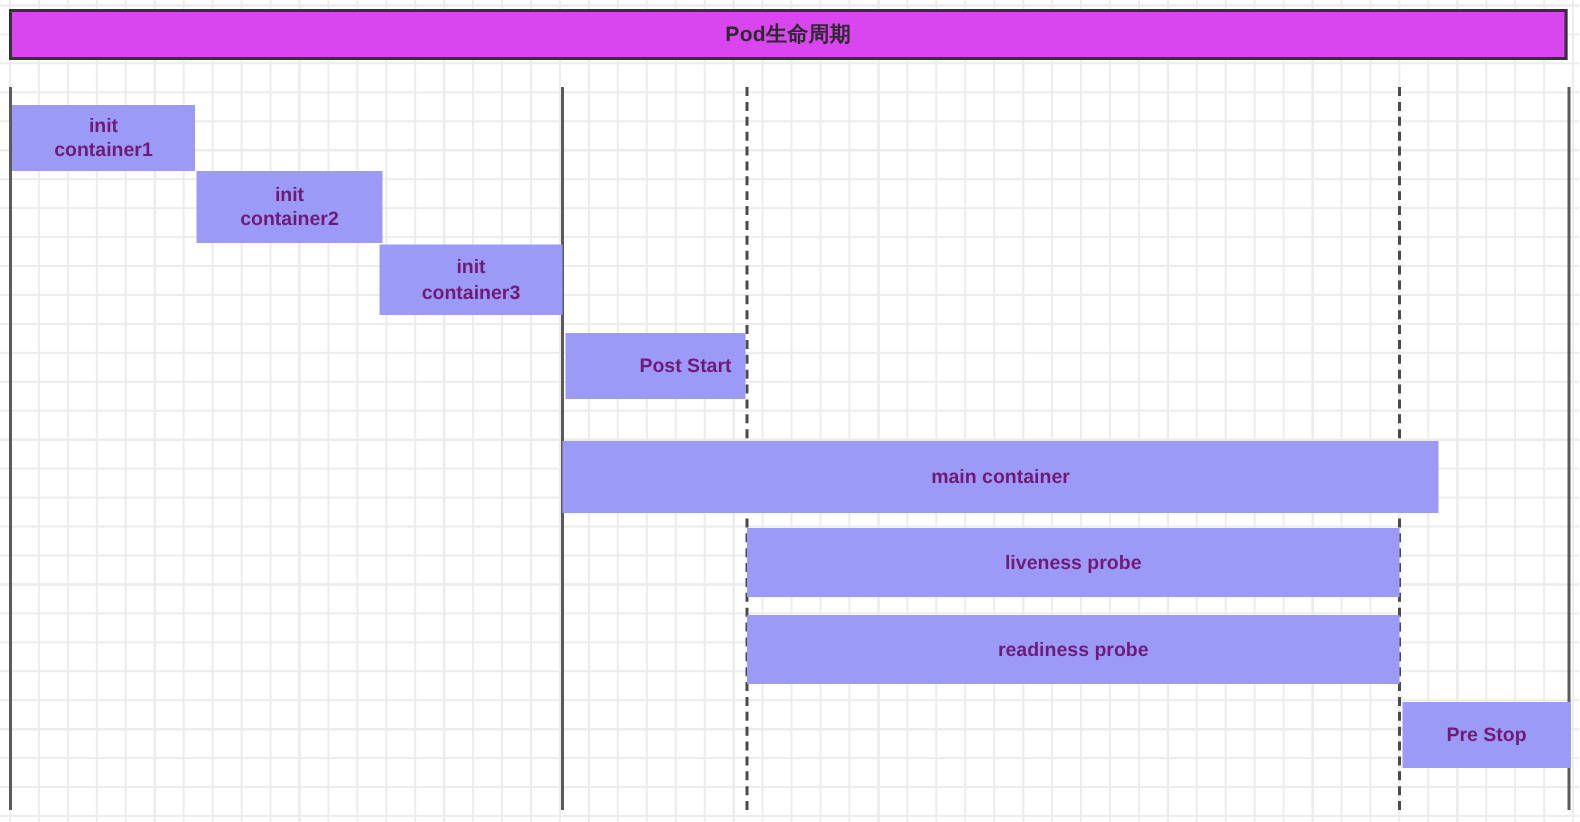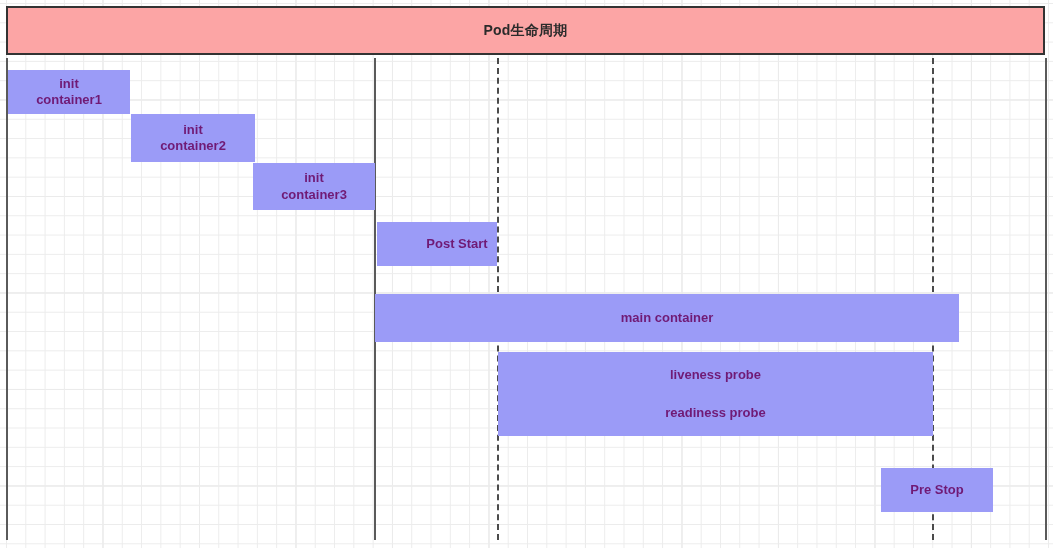--- a/index.html
+++ b/index.html
@@ -37,23 +37,23 @@
       96.5px 96.5px;
     background-position: 6px 3px, 6px 3px, 6px 3px, 6px 3px;
   }
 
   
   .title-bar {
     position: absolute;
     left: 6px;
     top: 6px;
     width: 1039px;
-    height: 49px;
+    height: 34px;
     box-sizing: border-box;
-    background: #fca5a5;
+    background: #d946ef;
     border: 2px solid #333333;
     display: flex;
     align-items: center;
     justify-content: center;
   }
   .title-text {
     color: #2b2b2b;
     font-size: 14px;
     font-weight: bold;
     letter-spacing: 0.2px;
@@ -123,21 +123,21 @@
       </div>
       <div class="bar" style="left: 377px; top: 222px; width: 120px; height: 44px; background: rgb(155, 155, 247); padding-left: 40px;">
         <span class="bar-label wide">Post Start</span>
       </div>
       <div class="bar" style="left: 375px; top: 294px; width: 584px; height: 48px; background: rgb(155, 155, 247);">
         <span class="bar-label wide">main container</span>
       </div>
       <div class="bar" style="left: 498px; top: 352px; width: 435px; height: 46px; background: rgb(155, 155, 247); align-items: center;">
         <span class="bar-label wide">liveness probe</span>
       </div>
-      <div class="bar" style="left: 498px; top: 390px; width: 435px; height: 46px; background: rgb(155, 155, 247);">
+      <div class="bar" style="left: 498px; top: 410px; width: 435px; height: 46px; background: rgb(155, 155, 247);">
         <span class="bar-label wide">readiness probe</span>
       </div>
-      <div class="bar" style="left: 881px; top: 468px; width: 112px; height: 44px; background: rgb(155, 155, 247);">
+      <div class="bar" style="left: 935px; top: 468px; width: 112px; height: 44px; background: rgb(155, 155, 247);">
         <span class="bar-label wide">Pre Stop</span>
       </div>
     </div>
 
 </div>
 
 </body></html>

